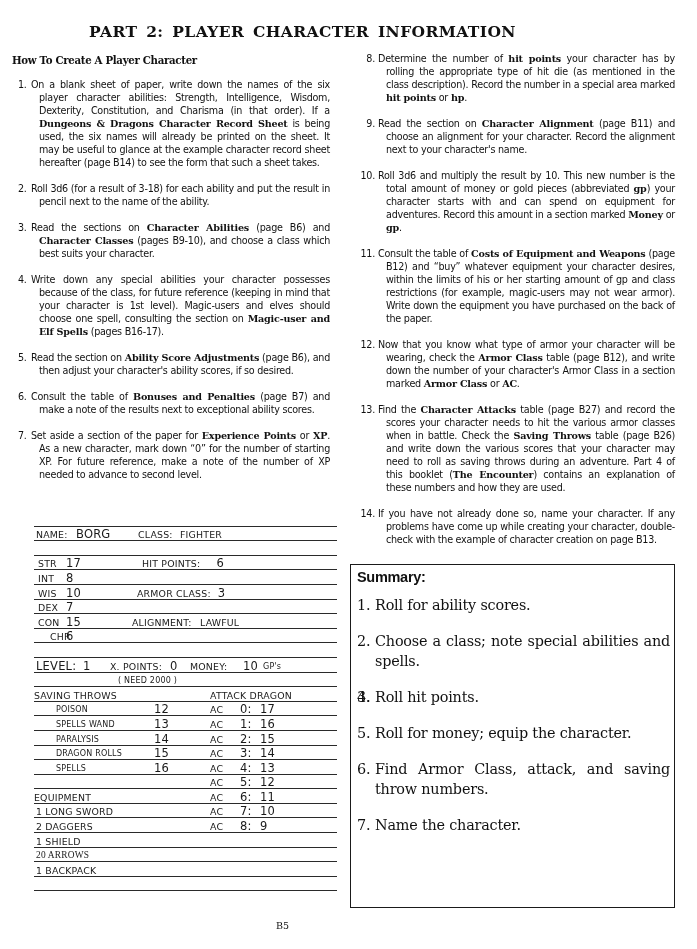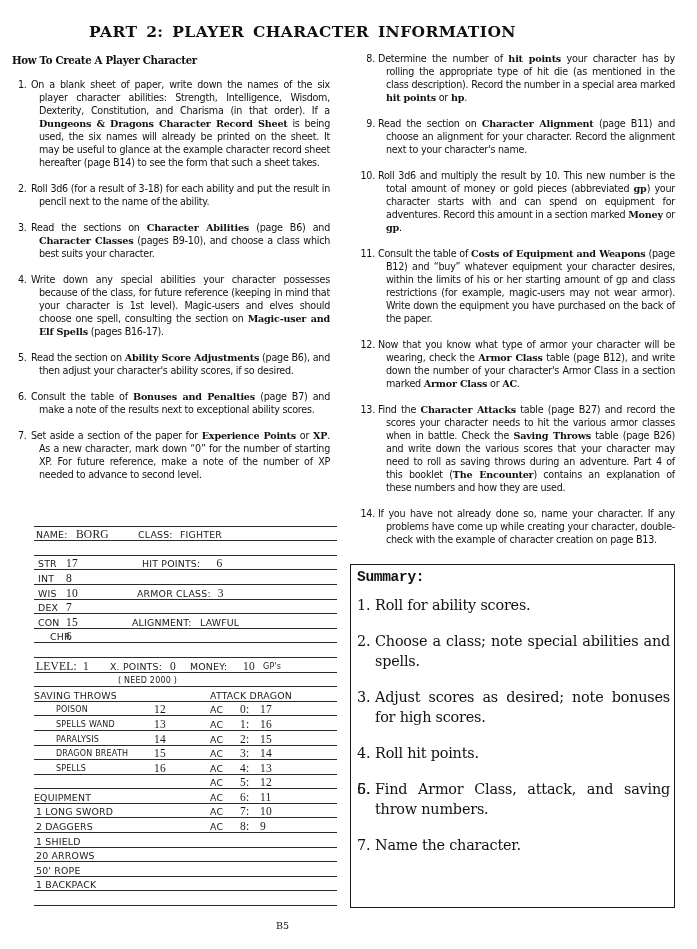--- a/index.html
+++ b/index.html
@@ -36,30 +36,30 @@
       position: absolute; left: 14px; top: 512px; width: 303px;
       font-family: "DejaVu Sans", sans-serif; font-size: 9.4px; color: #1a1a1a;
       letter-spacing: 0.2px;
       margin-left: 20px;
     }
     .sheet-row {
       position: relative; height: 14.6px; border-bottom: 1.4px solid #2a2a2a;
       white-space: nowrap;
     }
     .sheet-row span { position: absolute; bottom: 0px; line-height: 11px; }
-    .hand-lg { font-size: 11.5px; font-family: Liberation Serif, serif; }
+    .hand-lg { font-size: 11.5px; }
     .sheet .small { font-size: 8px; }
 
     
     .summary {
       position: absolute; left: 350px; top: 564px; width: 325px; height: 344px;
       border: 1.6px solid #1a1a1a; padding: 4px 4px 0 6px;
     }
     .summary-title {
-      font-family: Liberation Mono, monospace; font-weight: bold; font-size: 14.5px;
+      font-family: Liberation Sans, sans-serif; font-weight: bold; font-size: 14.5px;
       letter-spacing: -0.3px; margin-bottom: 10px;
     }
     .summary-item {
       position: relative; font-family: "DejaVu Serif", serif; font-size: 14.4px;
       line-height: 20px; padding-left: 18px; text-align: justify; margin-bottom: 16px;
       letter-spacing: -0.2px;
     }
     .summary-item .num { position: absolute; left: 0; top: 0; }
 
     .page-number {
@@ -213,21 +213,21 @@
         <span class="hand-lg" style="left: 226px;">16</span>
       </div>
       <div class="sheet-row">
         <span class="small" style="left: 22px;">PARALYSIS</span>
         <span class="hand-lg" style="left: 120px;">14</span>
         <span style="left: 176px;">AC</span>
         <span class="hand-lg" style="left: 206px;">2:</span>
         <span class="hand-lg" style="left: 226px;">15</span>
       </div>
       <div class="sheet-row">
-        <span class="small" style="left: 22px;">DRAGON BREATH</span>
+        <span class="small" style="left: 22px;">DRAGON ROLLS</span>
         <span class="hand-lg" style="left: 120px;">15</span>
         <span style="left: 176px;">AC</span>
         <span class="hand-lg" style="left: 206px;">3:</span>
         <span class="hand-lg" style="left: 226px;">14</span>
       </div>
       <div class="sheet-row">
         <span class="small" style="left: 22px;">SPELLS</span>
         <span class="hand-lg" style="left: 120px;">16</span>
         <span style="left: 176px;">AC</span>
         <span class="hand-lg" style="left: 206px;">4:</span>
@@ -253,40 +253,37 @@
       <div class="sheet-row">
         <span style="left: 2px;">2 DAGGERS</span>
         <span style="left: 176px;">AC</span>
         <span class="hand-lg" style="left: 206px;">8:</span>
         <span class="hand-lg" style="left: 226px;">9</span>
       </div>
       <div class="sheet-row">
         <span style="left: 2px;">1 SHIELD</span>
       </div>
       <div class="sheet-row">
-        <span style="left: 2px;">20 ARROWS</span>
-      </div>
-      <div class="sheet-row">
-        <span style="left: 2px;">50' ROPE</span>
+        <span style="left: 2px; font-family: Liberation Serif, serif;">20 ARROWS</span>
       </div>
       <div class="sheet-row">
         <span style="left: 2px;">1 BACKPACK</span>
       </div>
       <div class="sheet-row">
         <span style="left: 2px;"></span>
       </div>
     </div>
 </div>
 
 <div class="summary">
   <div class="summary-title">Summary:</div>
   <div id="summary-items">
       <div class="summary-item"><span class="num">1.</span><span>Roll for ability scores.</span></div>
       <div class="summary-item"><span class="num">2.</span><span>Choose a class; note special abilities and spells.</span></div>
-      <div class="summary-item"><span class="num">3.</span><span>Adjust scores as desired; note bonuses for high scores.</span></div>
+      <div class="summary-item"><span class="num">3.</span></div>
       <div class="summary-item"><span class="num">4.</span><span>Roll hit points.</span></div>
-      <div class="summary-item"><span class="num">5.</span></div>
+      <div class="summary-item"><span class="num">5.</span><span>Roll for money; equip the character.</span></div>
       <div class="summary-item"><span class="num">6.</span><span>Find Armor Class, attack, and saving throw numbers.</span></div>
       <div class="summary-item"><span class="num">7.</span><span>Name the character.</span></div>
     </div>
 </div>
 
 <div class="page-number">B5</div>
 
 </body></html>

